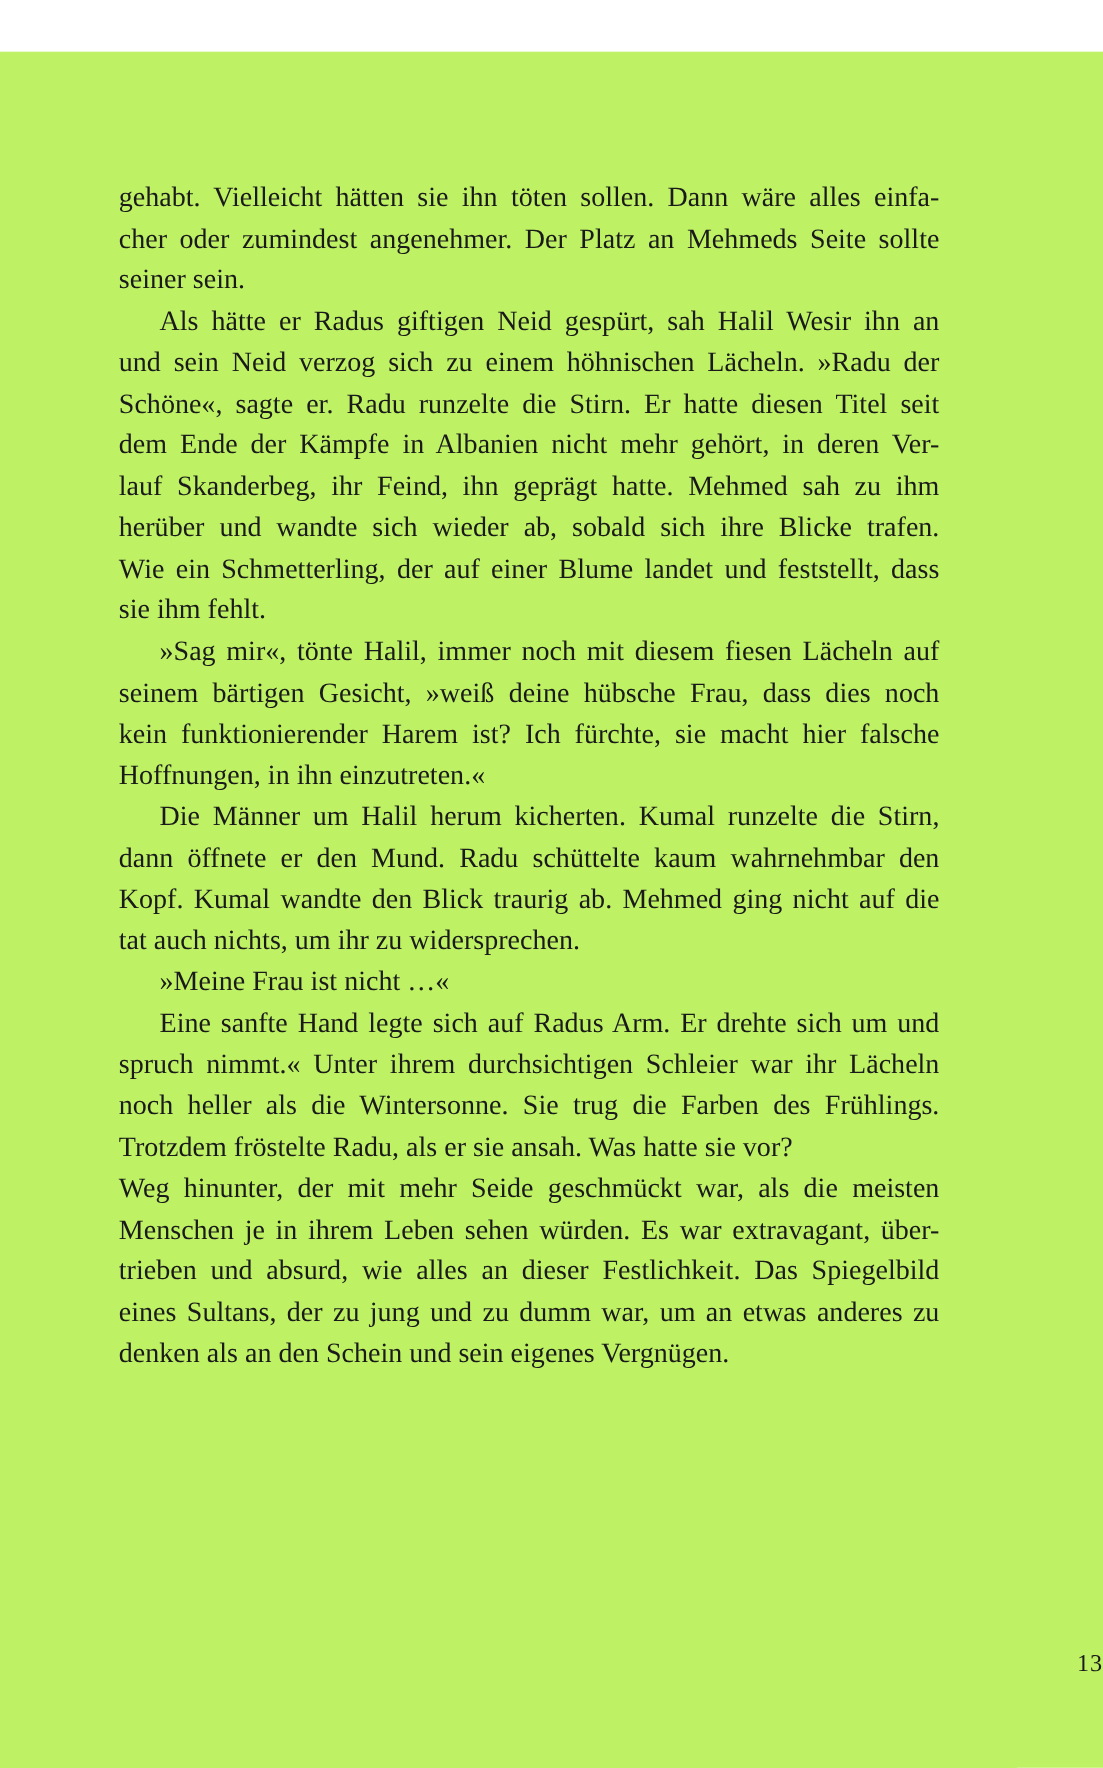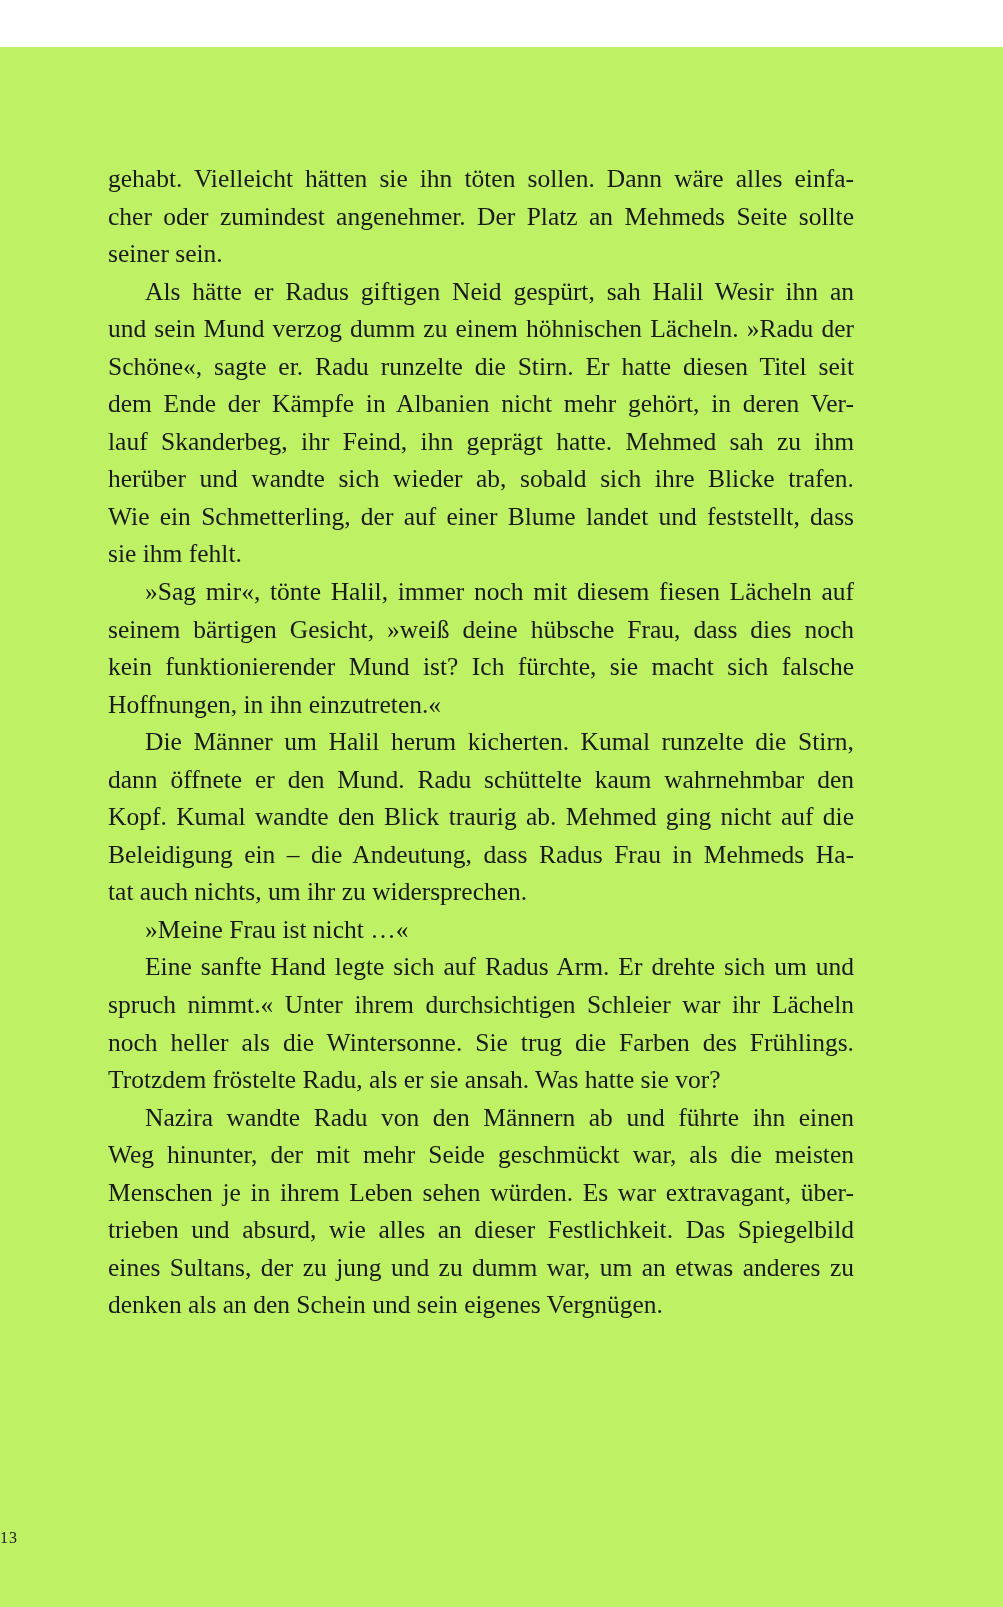--- a/index.html
+++ b/index.html
@@ -41,72 +41,70 @@
     .line.indent {
       padding-left: 37px;
     }
     .line.last {
       text-align-last: left;
     }
     .page-number {
       position: absolute;
       left: 0;
       width: 1003px;
-      top: 1482px;
-      text-align: left;
+      top: 1452px;
+      text-align: right;
       font-family: "Liberation Serif", "DejaVu Serif", serif;
-      font-size: 16px;
+      font-size: 22px;
       color: #1a1a1a;
       letter-spacing: 1px;
     }
   </style>
 </head>
 <body>
 
 <div class="page">
   <div class="text-block" id="text-block">
       <div class="paragraph">
         <span class="line">gehabt. Vielleicht hätten sie ihn töten sollen. Dann wäre alles einfa-</span>
         <span class="line">cher oder zumindest angenehmer. Der Platz an Mehmeds Seite sollte</span>
         <span class="line last">seiner sein.</span>
       </div>
       <div class="paragraph">
         <span class="line indent">Als hätte er Radus giftigen Neid gespürt, sah Halil Wesir ihn an</span>
-        <span class="line">und sein Mund verzog dumm zu einem höhnischen Lächeln. »Radu der</span>
+        <span class="line">und sein Neid verzog sich zu einem höhnischen Lächeln. »Radu der</span>
         <span class="line">Schöne«, sagte er. Radu runzelte die Stirn. Er hatte diesen Titel seit</span>
         <span class="line">dem Ende der Kämpfe in Albanien nicht mehr gehört, in deren Ver-</span>
         <span class="line">lauf Skanderbeg, ihr Feind, ihn geprägt hatte. Mehmed sah zu ihm</span>
         <span class="line">herüber und wandte sich wieder ab, sobald sich ihre Blicke trafen.</span>
         <span class="line">Wie ein Schmetterling, der auf einer Blume landet und feststellt, dass</span>
         <span class="line last">sie ihm fehlt.</span>
       </div>
       <div class="paragraph">
         <span class="line indent">»Sag mir«, tönte Halil, immer noch mit diesem fiesen Lächeln auf</span>
         <span class="line">seinem bärtigen Gesicht, »weiß deine hübsche Frau, dass dies noch</span>
-        <span class="line">kein funktionierender Mund ist? Ich fürchte, sie macht sich falsche</span>
+        <span class="line">kein funktionierender Harem ist? Ich fürchte, sie macht hier falsche</span>
         <span class="line last">Hoffnungen, in ihn einzutreten.«</span>
       </div>
       <div class="paragraph">
         <span class="line indent">Die Männer um Halil herum kicherten. Kumal runzelte die Stirn,</span>
         <span class="line">dann öffnete er den Mund. Radu schüttelte kaum wahrnehmbar den</span>
         <span class="line">Kopf. Kumal wandte den Blick traurig ab. Mehmed ging nicht auf die</span>
-        <span class="line">Beleidigung ein – die Andeutung, dass Radus Frau in Mehmeds Ha-</span>
         <span class="line last">tat auch nichts, um ihr zu widersprechen.</span>
       </div>
       <div class="paragraph">
         <span class="line indent last">»Meine Frau ist nicht …«</span>
       </div>
       <div class="paragraph">
         <span class="line indent">Eine sanfte Hand legte sich auf Radus Arm. Er drehte sich um und</span>
         <span class="line">spruch nimmt.« Unter ihrem durchsichtigen Schleier war ihr Lächeln</span>
         <span class="line">noch heller als die Wintersonne. Sie trug die Farben des Frühlings.</span>
         <span class="line last">Trotzdem fröstelte Radu, als er sie ansah. Was hatte sie vor?</span>
       </div>
       <div class="paragraph">
-        <span class="line indent">Nazira wandte Radu von den Männern ab und führte ihn einen</span>
         <span class="line">Weg hinunter, der mit mehr Seide geschmückt war, als die meisten</span>
         <span class="line">Menschen je in ihrem Leben sehen würden. Es war extravagant, über-</span>
         <span class="line">trieben und absurd, wie alles an dieser Festlichkeit. Das Spiegelbild</span>
         <span class="line">eines Sultans, der zu jung und zu dumm war, um an etwas anderes zu</span>
         <span class="line last">denken als an den Schein und sein eigenes Vergnügen.</span>
       </div>
     </div>
   <div class="page-number">13</div>
 </div>
 

